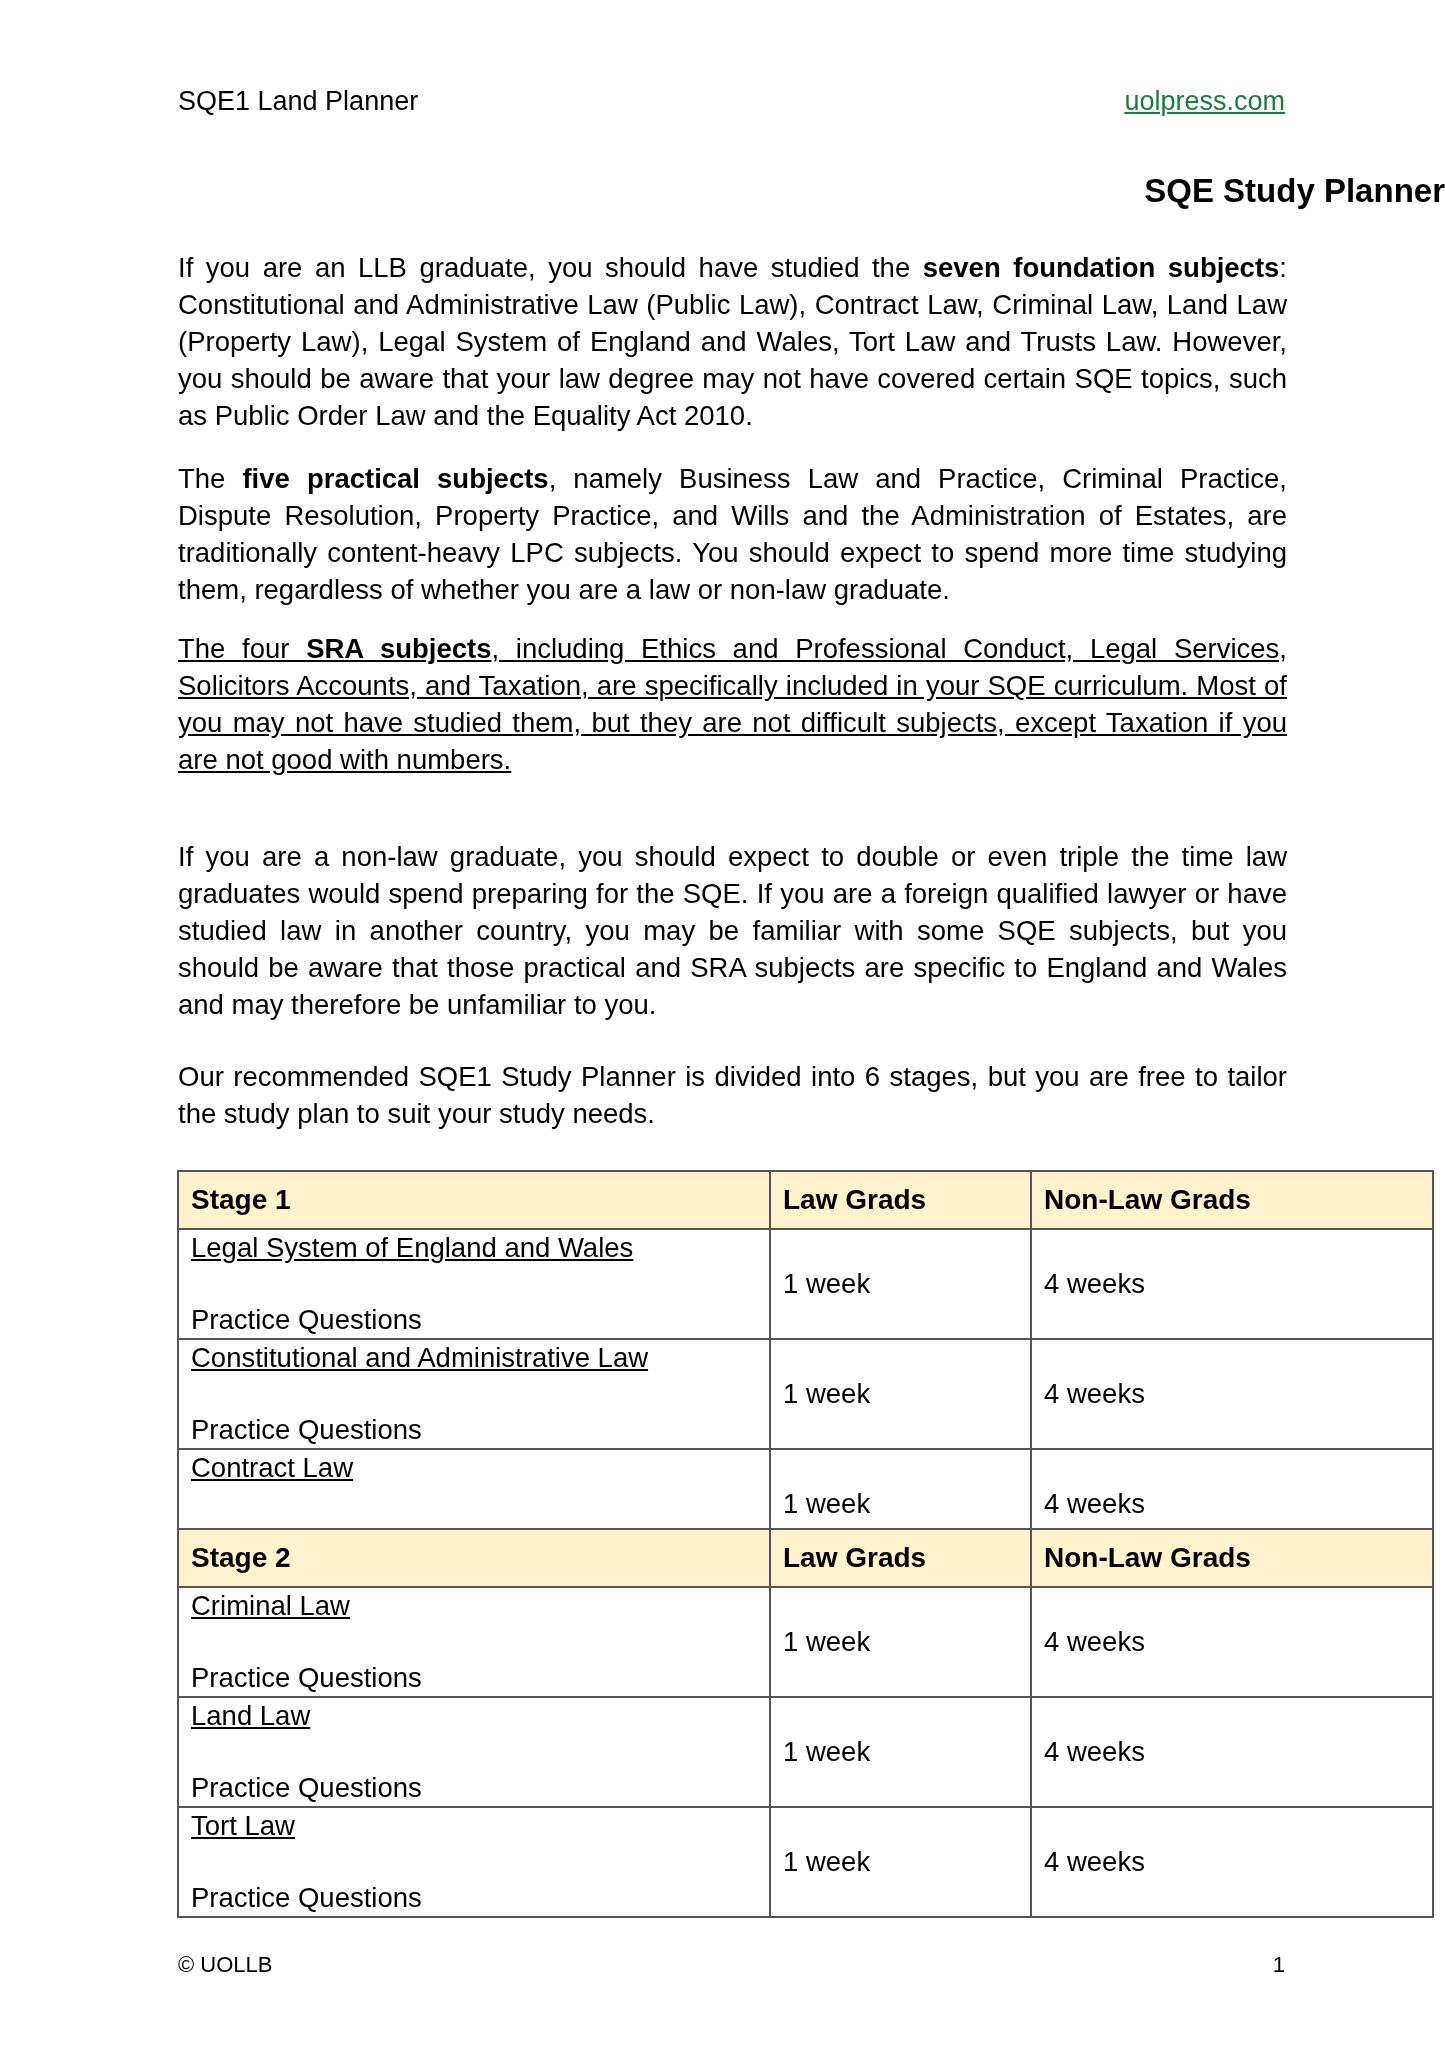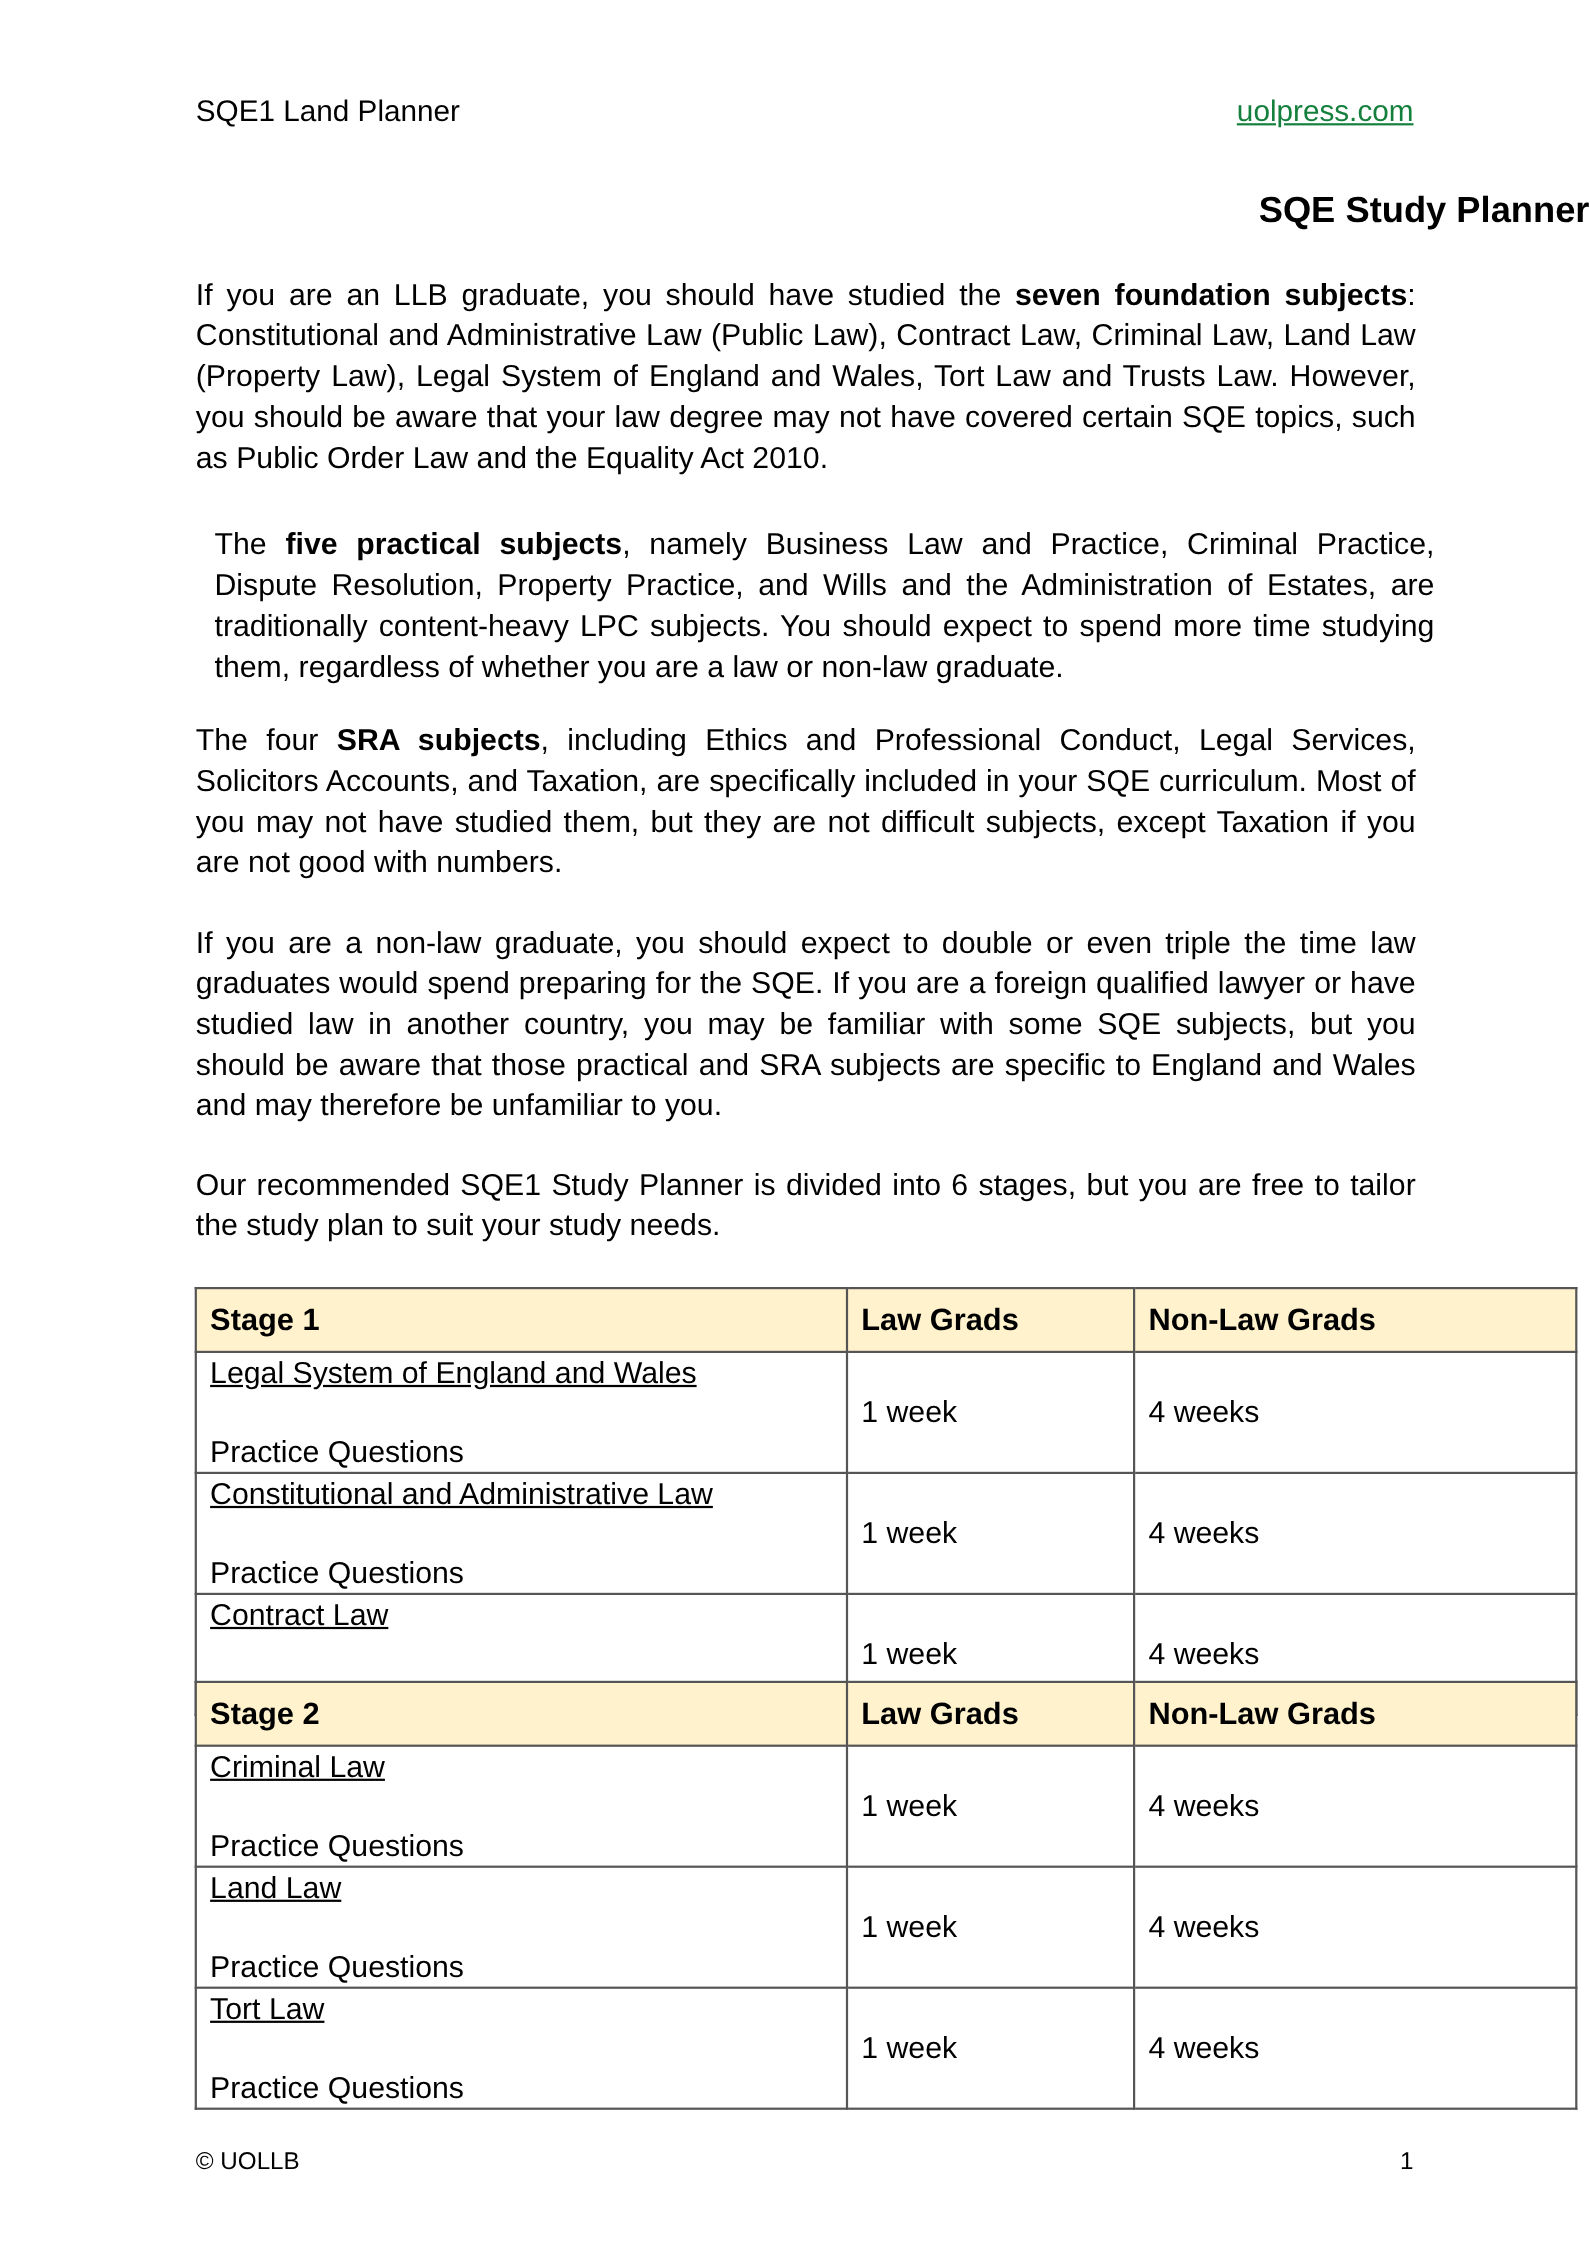--- a/index.html
+++ b/index.html
@@ -16,22 +16,22 @@
   .title {
     position: absolute; left: 0; right: 0; top: 172px;
     text-align: right; font-weight: bold; font-size: 33px;
   }
   .body-text {
     position: absolute; left: 178px; width: 1109px;
     font-size: 27.5px; line-height: 37px; text-align: justify;
   }
   .body-text p { margin: 0; }
   .p1 { top: 249px; }
-  .p2 { top: 476px; margin-left: 17px; }
-  .p3 { top: 654px; }
+  .p2 { top: 460px; }
+  .p3 { top: 630px; text-decoration: underline; }
   .p4 { top: 838px; }
   .p5 { top: 1058px; }
   .body-text p.last-left { text-align-last: left; }
 
   table.stage {
     position: absolute; left: 177px; width: 1257px;
     border-collapse: collapse; font-size: 27.5px;
   }
   table.stage td, table.stage th {
     border: 2px solid #555555; padding: 0 12px; vertical-align: middle;

